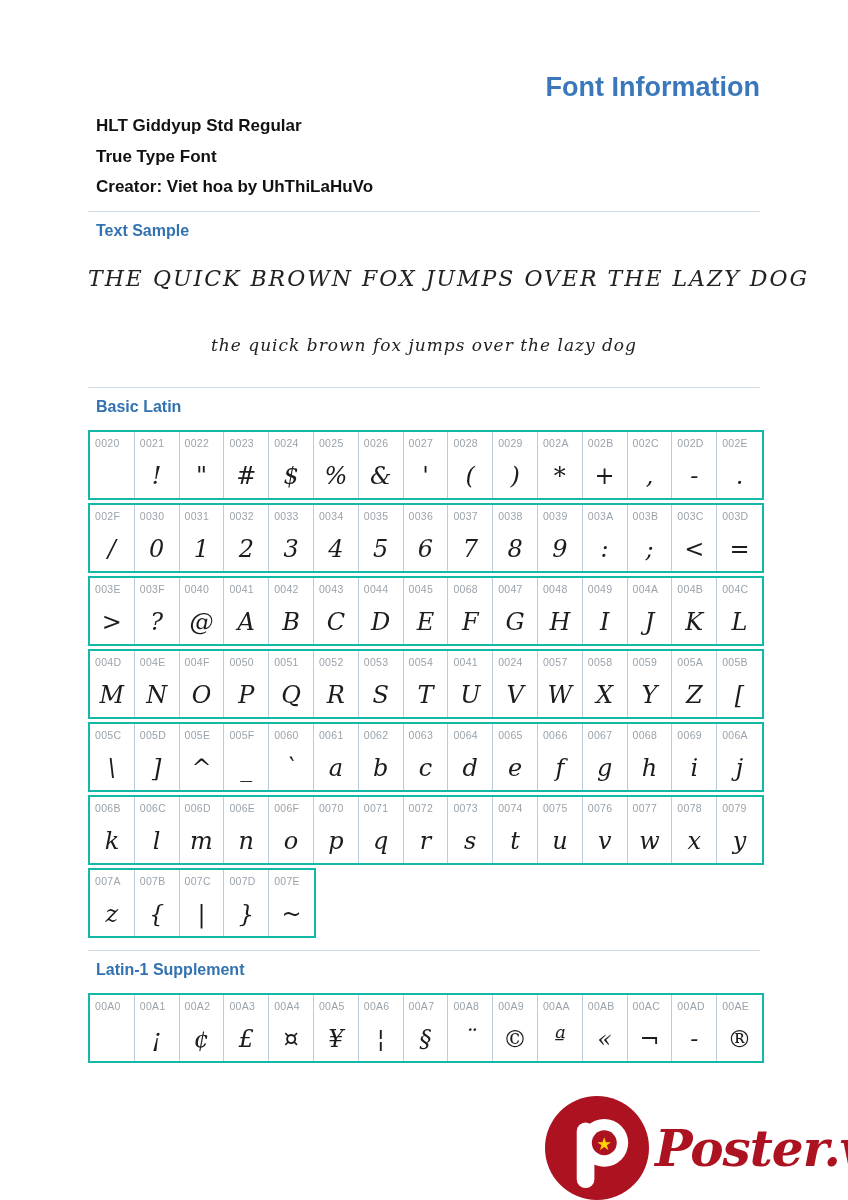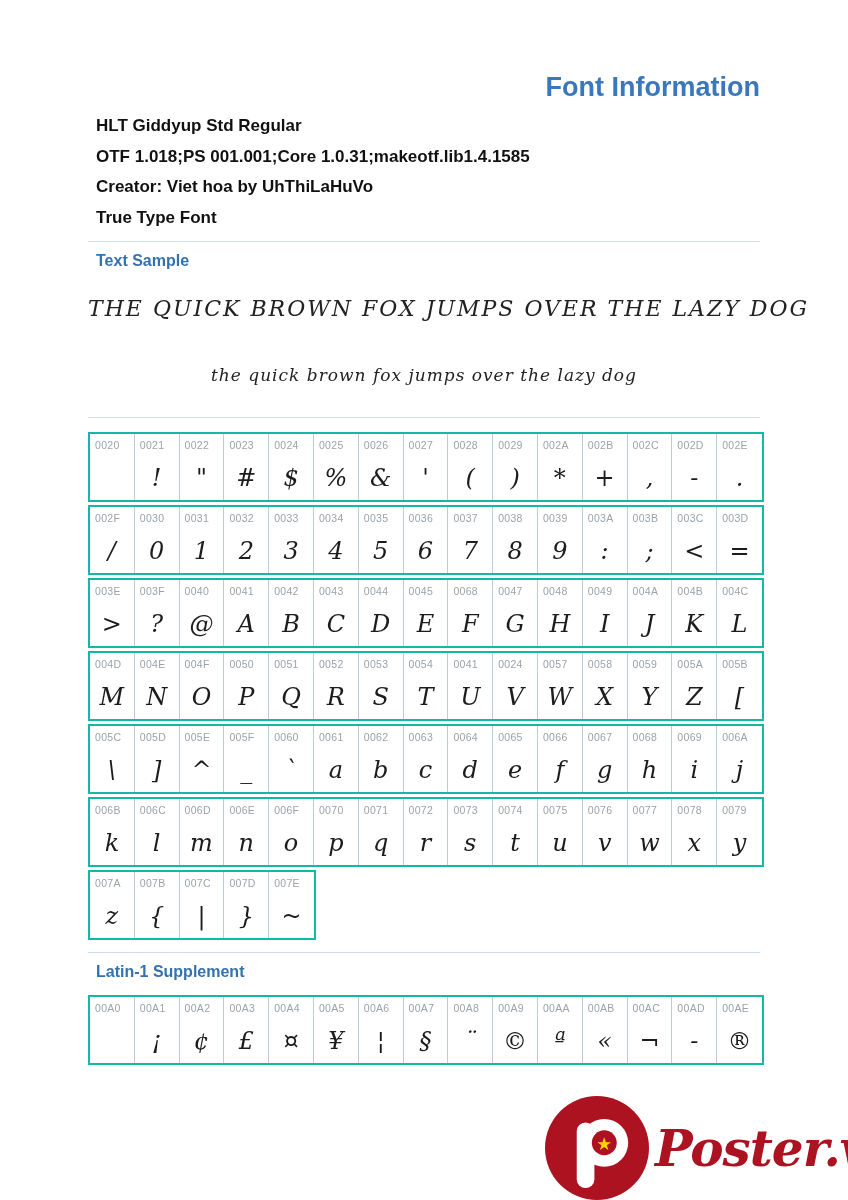--- a/index.html
+++ b/index.html
@@ -114,33 +114,33 @@
 </style>
 </head>
 <body>
 
 <div class="content">
 
   <h1 class="page-title">Font Information</h1>
 
   <div>
     <p class="info-line">HLT Giddyup Std Regular</p>
-    <p class="info-line">OTF 1.018;PS 001.001;Core 1.0.31;makeotf.lib1.4.1585</p>
+    <p class="info-line">True Type Font</p>
     <p class="info-line">Creator: Viet hoa by UhThiLaHuVo</p>
-    <p class="info-line">True Type Font</p>
   </div>
 
   <hr class="rule">
 
   <h2 class="section-heading">Text Sample</h2>
   <div class="sample-upper">THE QUICK BROWN FOX JUMPS OVER THE LAZY DOG</div>
   <div class="sample-lower">the quick brown fox jumps over the lazy dog</div>
 
   <hr class="rule">
 
+  <h2 class="section-heading">Basic Latin</h2>
   <div class="glyph-table">
       <div class="grid-row">
         <div class="cell">
           <div class="code">0020</div>
           <div class="glyph"></div>
         </div>
         <div class="cell">
           <div class="code">0021</div>
           <div class="glyph">!</div>
         </div>

